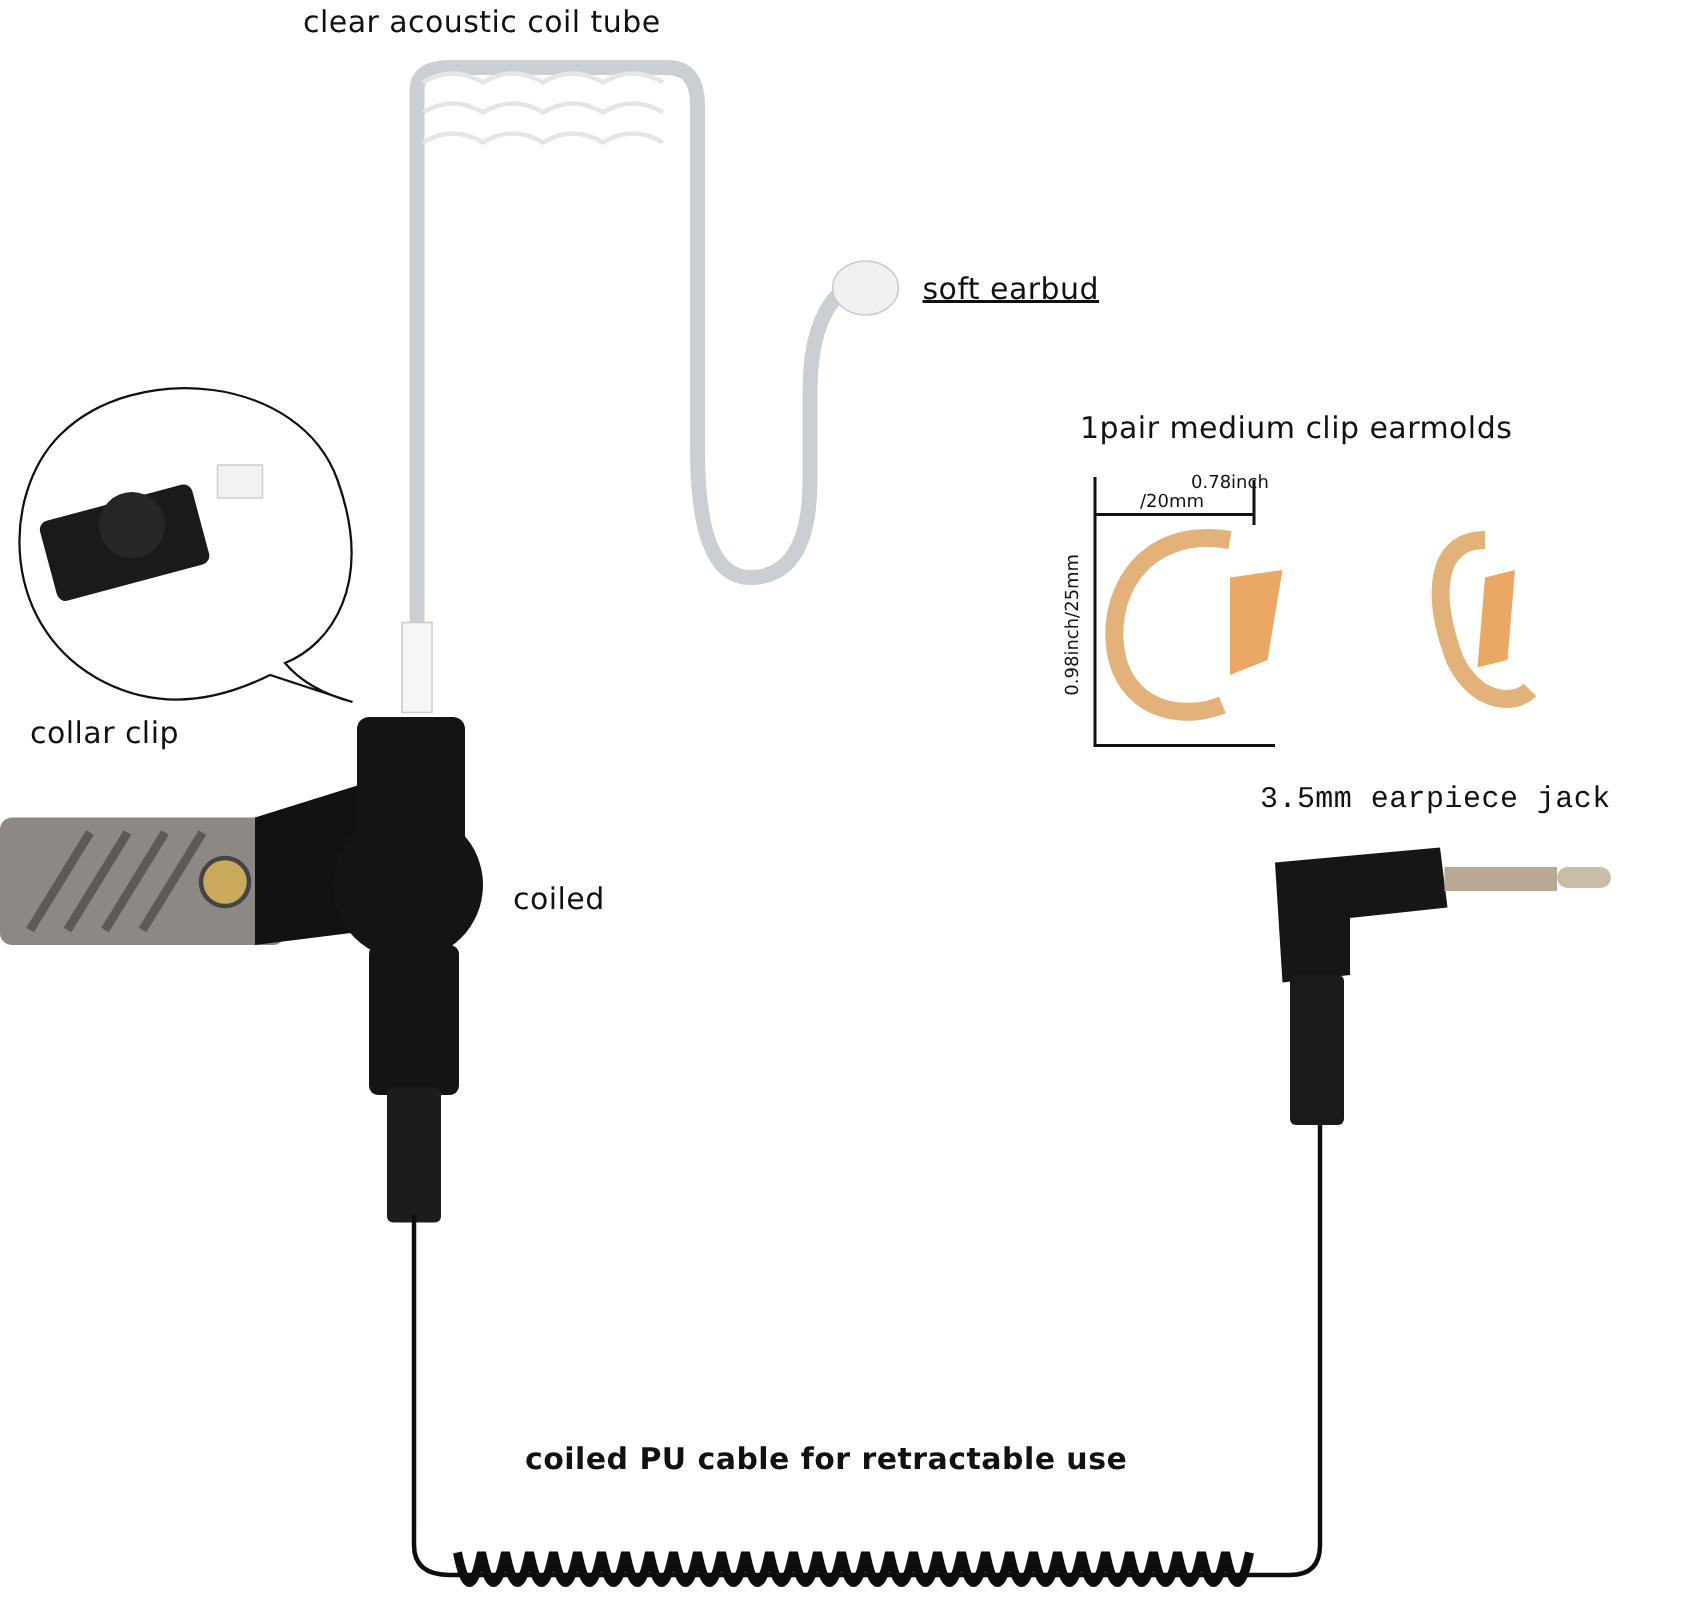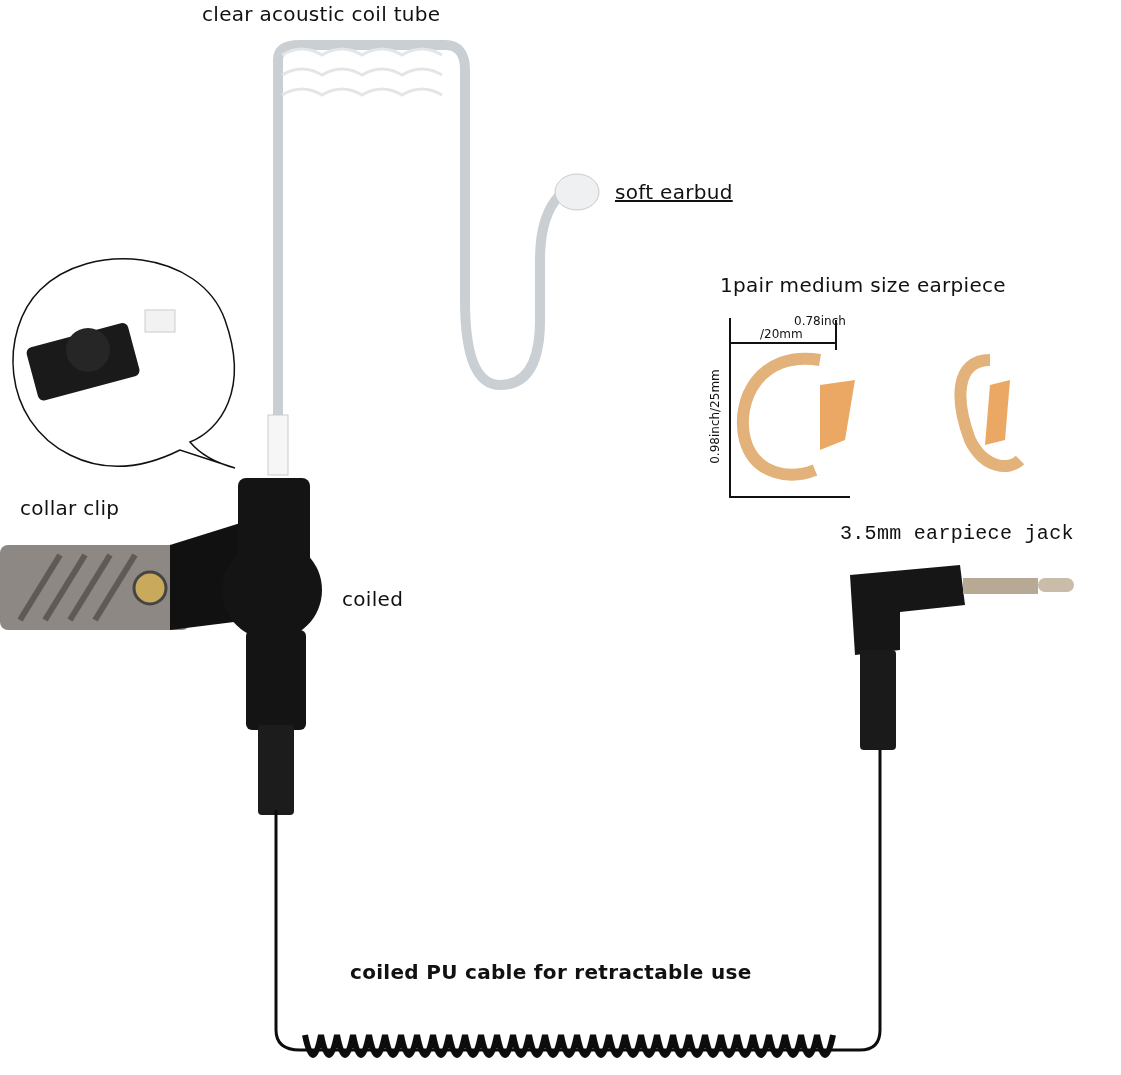--- a/index.html
+++ b/index.html
@@ -73,21 +73,21 @@
   <g stroke="#111" stroke-width="2">
     <line x1="730" y1="318" x2="730" y2="498"></line>
     <line x1="730" y1="343" x2="836" y2="343"></line>
     <line x1="836" y1="320" x2="836" y2="350"></line>
     <line x1="730" y1="497" x2="850" y2="497"></line>
   </g>
 </svg>
 
 <div class="lbl" style="left:202px;top:2px;">clear acoustic coil tube</div>
 <div class="lbl" style="left:615px;top:180px;text-decoration:underline;">soft earbud</div>
-<div class="lbl" style="left:720px;top:273px;">1pair medium size earpiece</div>
-<div class="lbl" style="left:20px;top:496px;">collar clip</div>
+<div class="lbl" style="left:720px;top:273px;">1pair medium clip earmolds</div>
+<div class="lbl" style="left:20px;top:476px;">collar clip</div>
 <div class="lbl" style="left:342px;top:587px;">coiled</div>
 <div class="lbl" style="left:840px;top:522px;font-family:Liberation Mono, monospace;">3.5mm earpiece jack</div>
 <div class="lbl" style="left:350px;top:960px;font-weight:bold;">coiled PU cable for retractable use</div>
 
 <div class="dim" style="left:794px;top:315px;">0.78inch</div>
 <div class="dim" style="left:760px;top:328px;">/20mm</div>
 <div class="dim" style="left:650px;top:410px;transform:rotate(-90deg);width:130px;text-align:center;">0.98inch/25mm</div>
 
 </body></html>

